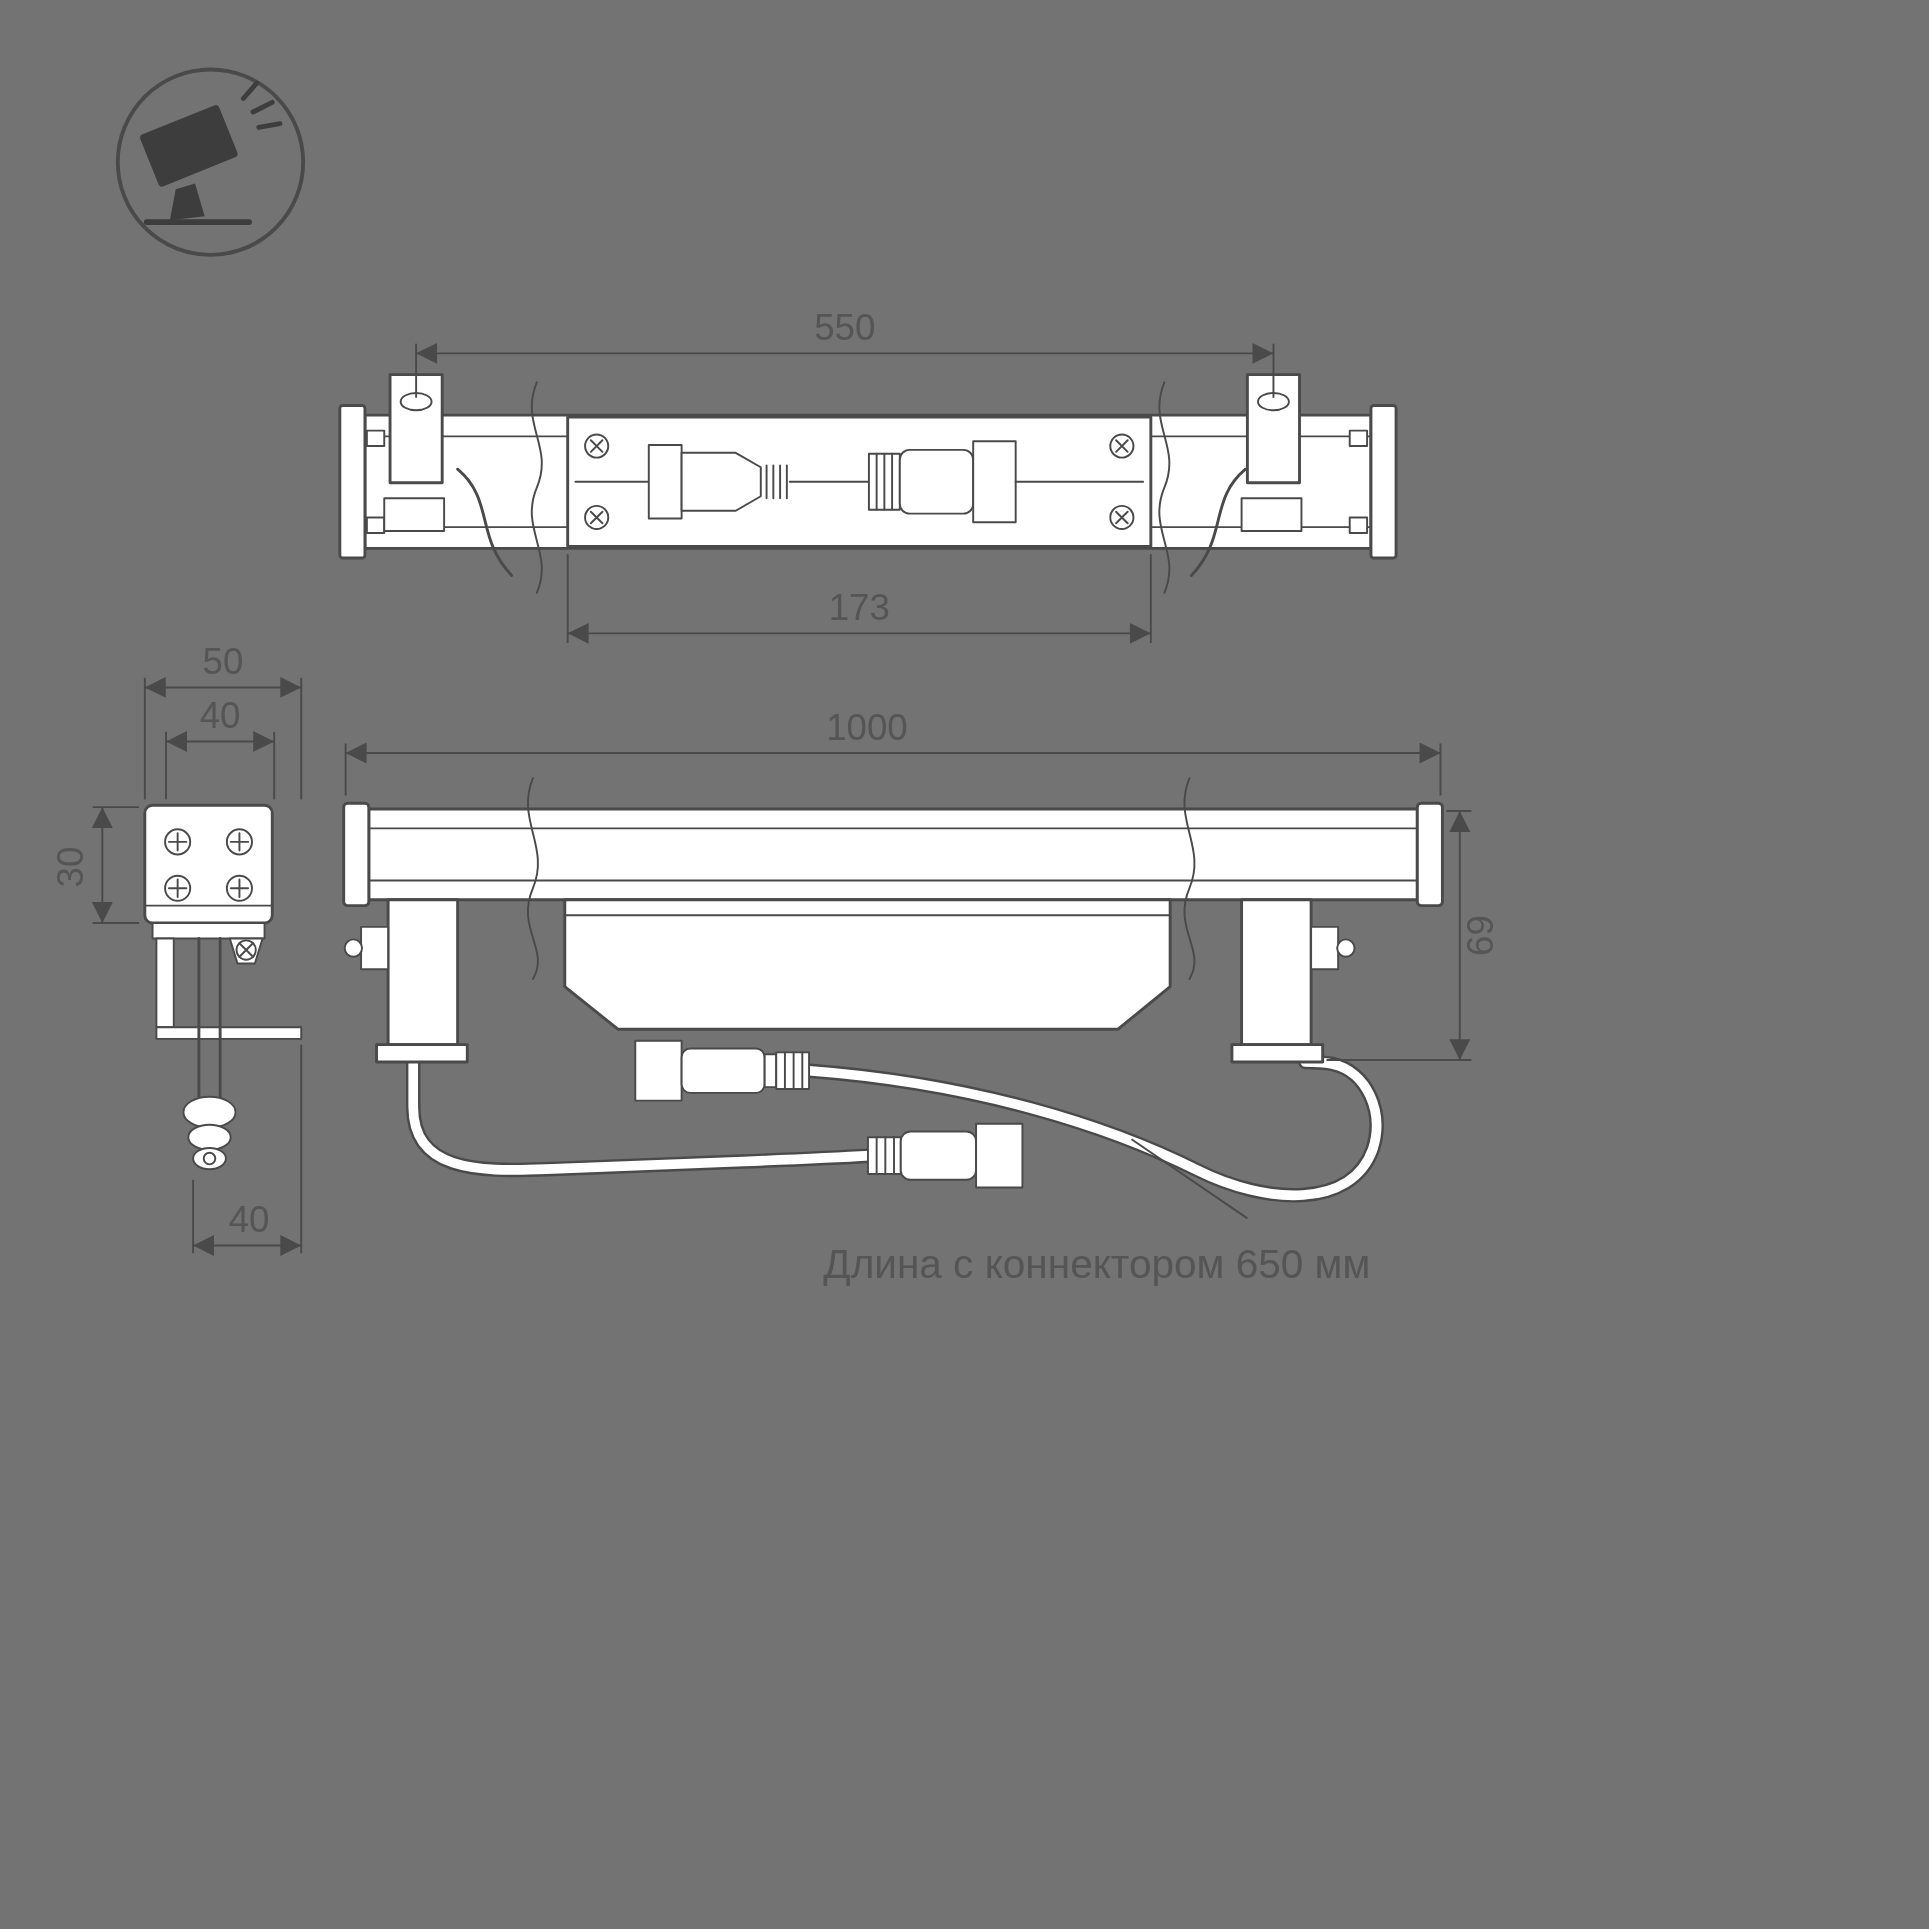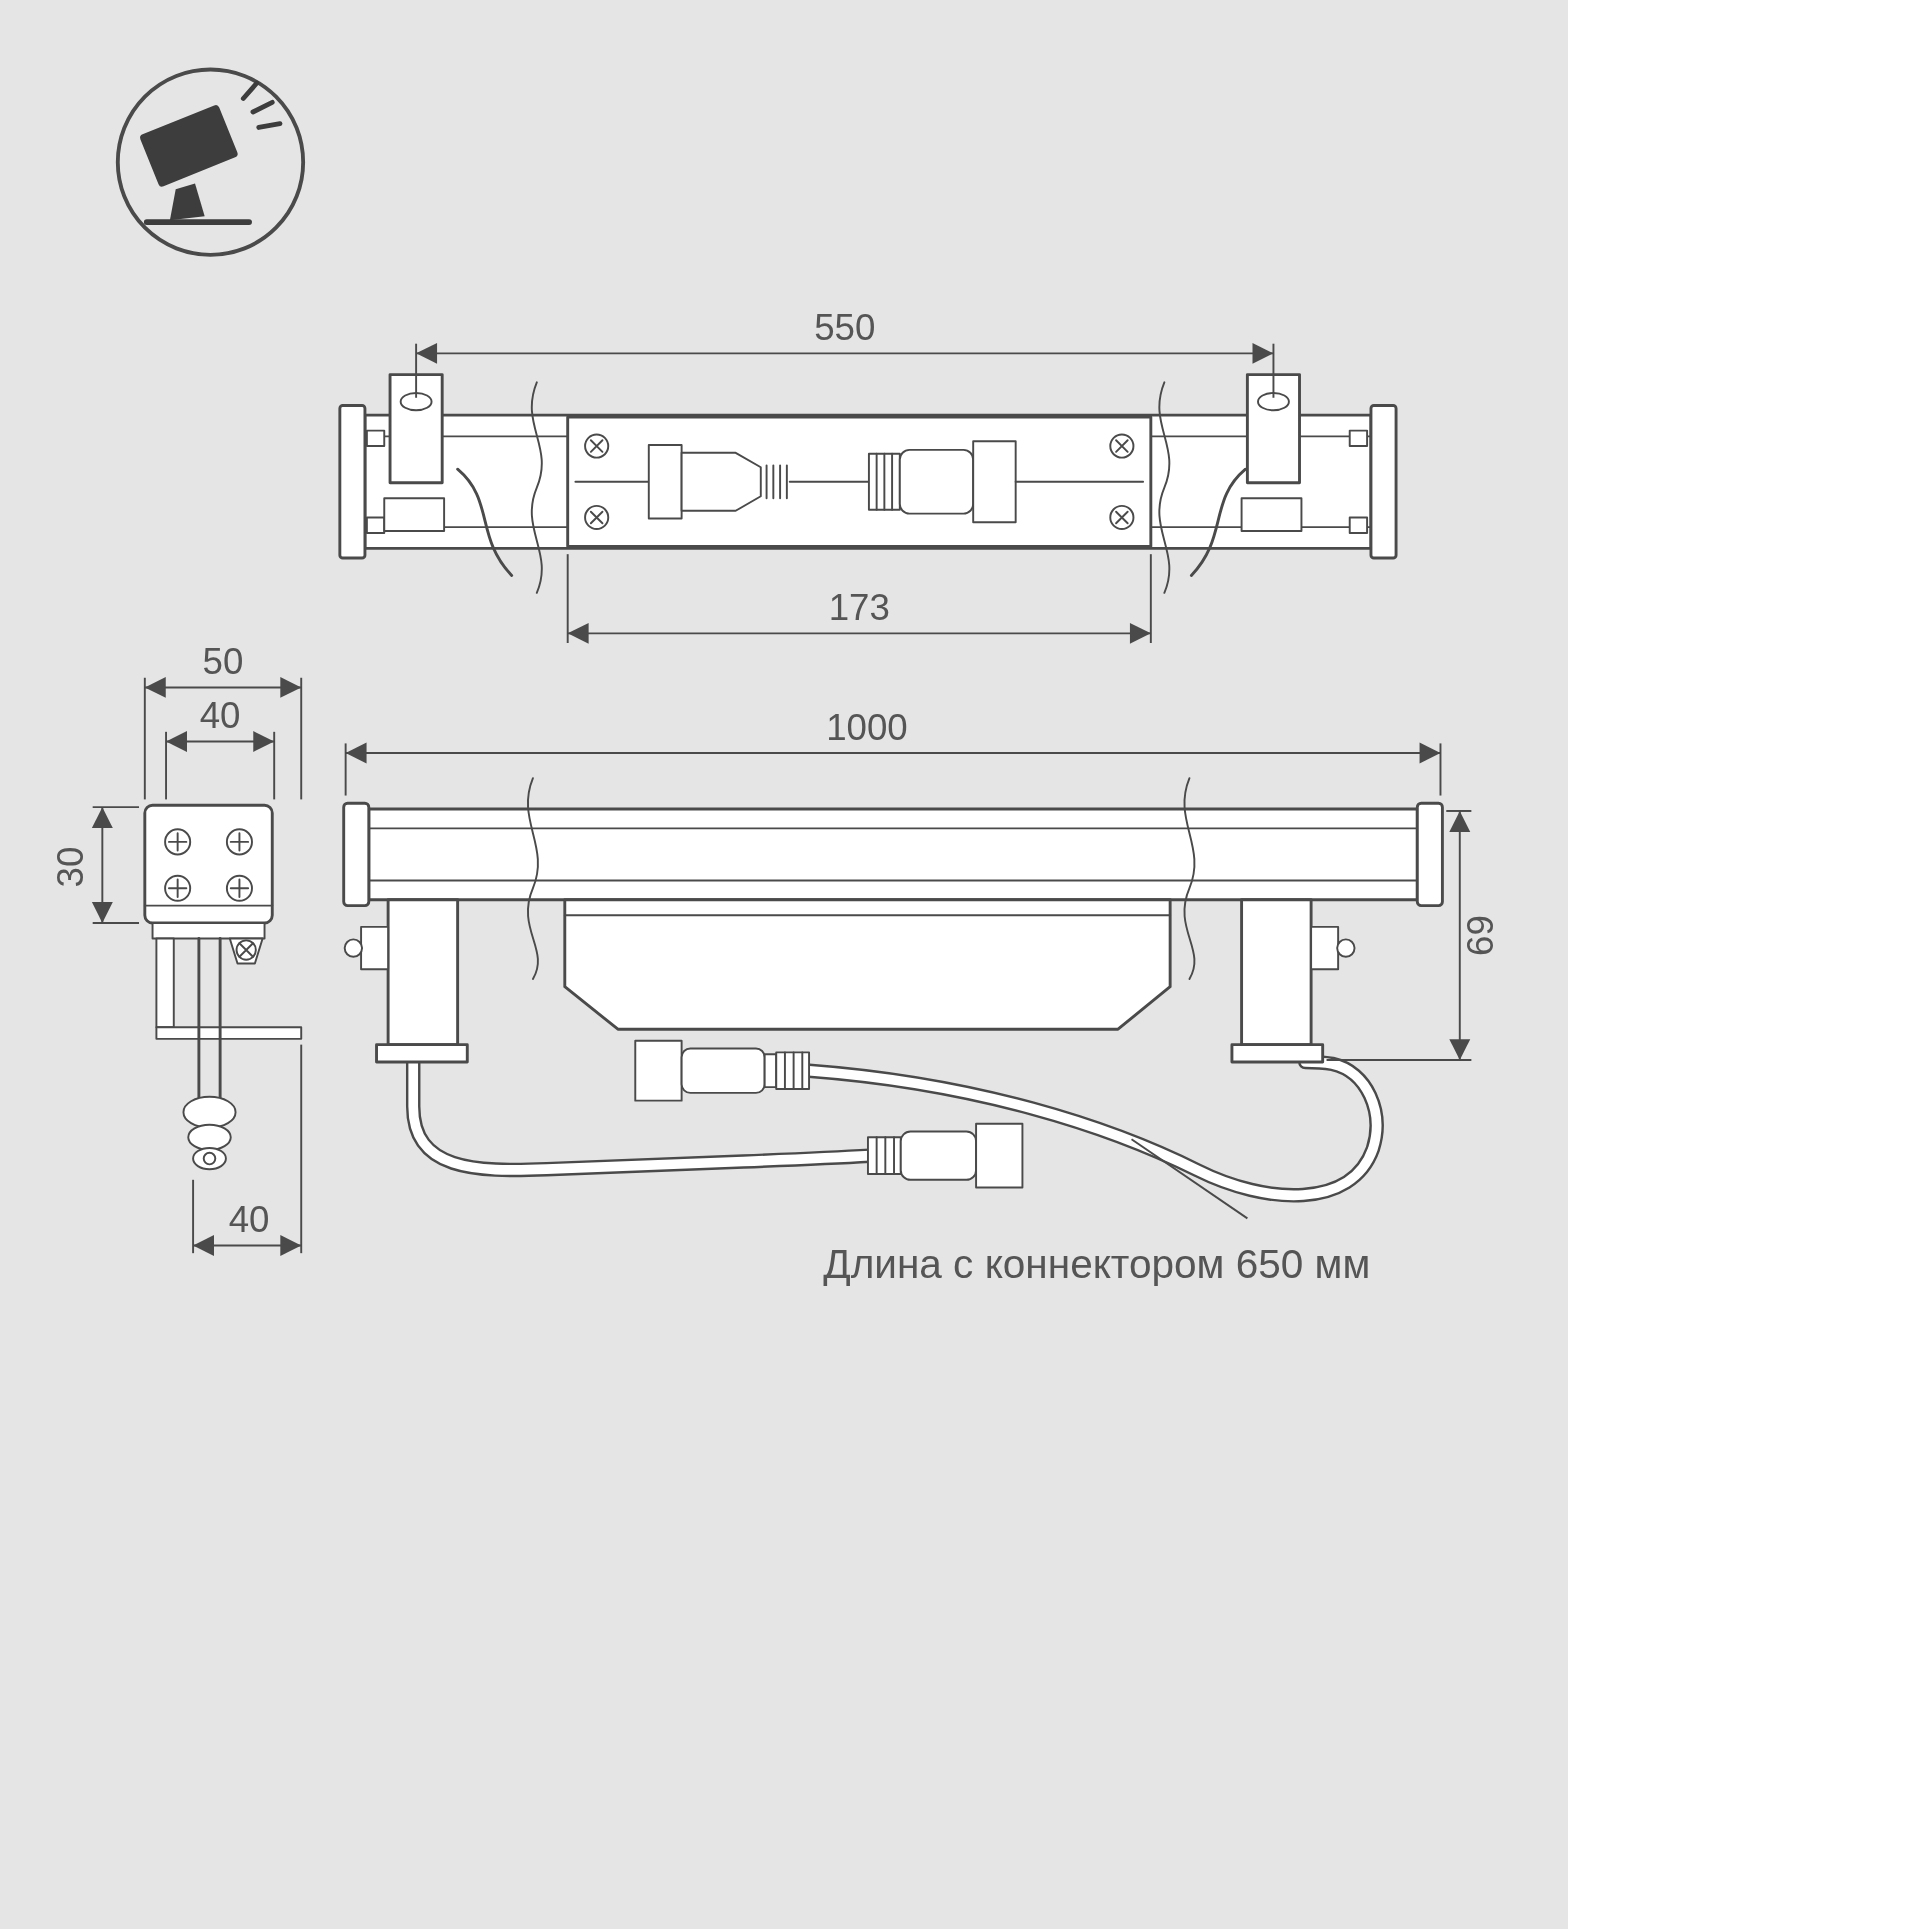--- a/index.html
+++ b/index.html
@@ -1,16 +1,16 @@
 <!DOCTYPE html>
 <html><head>
 <meta charset="utf-8">
 <style>
   html,body { margin:0; padding:0; background:#ffffff; }
-  .page { position:relative; width:1568px; height:1929px; background:#e5e5e5; overflow:hidden; font-family:"Liberation Sans", sans-serif; }
+  .page { position:relative; width:1929px; height:1929px; background:#737373; overflow:hidden; font-family:"Liberation Sans", sans-serif; }
   .ln   { stroke:#4a4a4a; fill:none; stroke-width:3; stroke-linecap:round; stroke-linejoin:round; }
   .ln2  { stroke:#4a4a4a; fill:none; stroke-width:2; stroke-linecap:round; stroke-linejoin:round; }
   .fw   { fill:#ffffff; stroke:#4a4a4a; stroke-width:3; stroke-linejoin:round; }
   .fw2  { fill:#ffffff; stroke:#4a4a4a; stroke-width:2; stroke-linejoin:round; }
   .dim  { stroke:#4a4a4a; stroke-width:2; fill:none; }
   .dimtxt { font-family:"Liberation Sans", sans-serif; font-size:38px; fill:#555555; }
   .note   { font-family:"Liberation Sans", sans-serif; font-size:42px; fill:#555555; }
   .cable-out { stroke:#4a4a4a; stroke-width:15; fill:none; stroke-linecap:round; }
   .cable-in  { stroke:#ffffff; stroke-width:10; fill:none; stroke-linecap:round; }
 </style>

